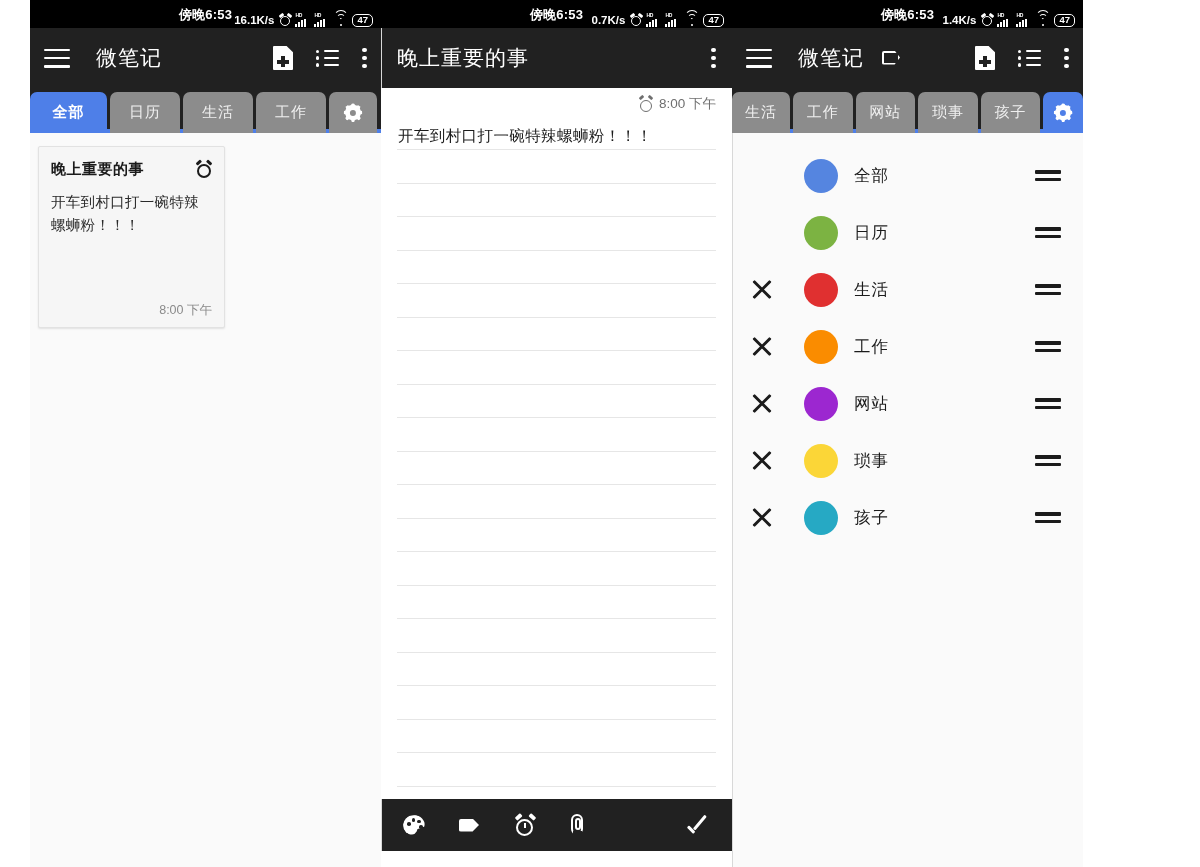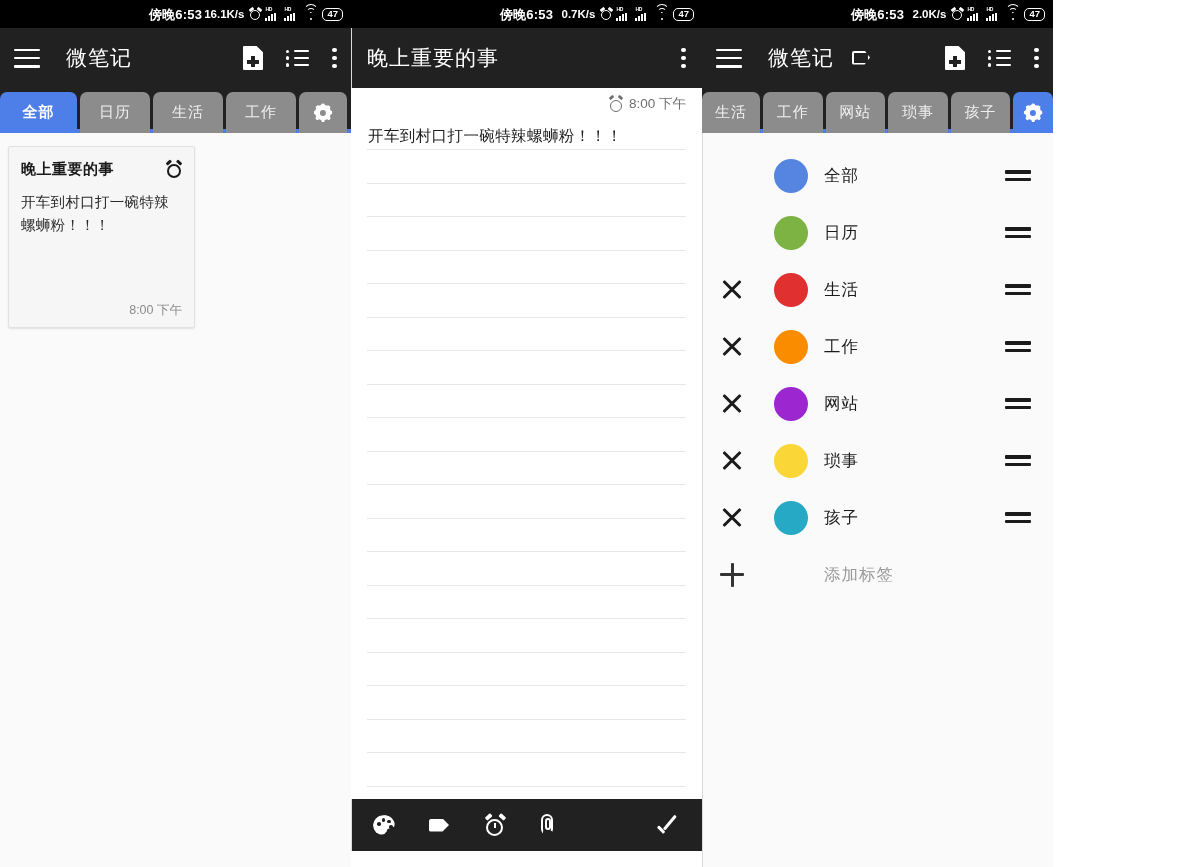--- a/index.html
+++ b/index.html
@@ -1,32 +1,32 @@
 <!DOCTYPE html>
 <html><head>
 <meta charset="utf-8">
 <style>
   * { margin:0; padding:0; box-sizing:border-box; }
   html,body {
     width:1200px; height:867px; overflow:hidden;
     background:#ffffff;
     font-family:"Liberation Sans","DejaVu Sans",sans-serif;
   }
-  .screens { display:flex; width:1053px; height:867px; }
+  .screens { display:flex; width:1053px; height:867px;margin-left:30px; }
   .panel { width:400px; height:867px; position:relative; background:#ffffff; overflow:hidden; }
 
   
   .statusbar {
     height:28px; background:#000000; color:#ffffff;
     display:flex; align-items:center; position:relative;
     font-size:12.5px; font-weight:bold;
   }
   .sb-time { position:absolute; left:0; right:0; text-align:center; top:6px; font-size:13px; letter-spacing:.2px; }
   .sb-right {
-    position:absolute; right:8px; top:0; height:28px;
+    position:absolute; right:8px; top:6px; height:28px;
     display:flex; align-items:center; gap:4px; font-size:11.5px; font-weight:bold;
   }
   .sb-speed { margin-right:1px; }
   .ico { display:inline-block; vertical-align:middle; }
   .alarm-sb { width:12px; height:12px; position:relative; }
   .alarm-sb .body{ position:absolute; left:1px; top:2px; width:10px;height:10px;border:1.4px solid #fff;border-radius:50%;}
   .alarm-sb .e1{position:absolute;left:-0.5px;top:-0.5px;width:5px;height:3px;background:#fff;transform:rotate(-40deg);border-radius:1px;}
   .alarm-sb .e2{position:absolute;right:-0.5px;top:-0.5px;width:5px;height:3px;background:#fff;transform:rotate(40deg);border-radius:1px;}
   .sig { position:relative; width:15px; height:13px; }
   .sig .hd { position:absolute; top:-1px; left:0px; font-size:5px; font-weight:bold; line-height:5px; letter-spacing:-.3px;}
@@ -408,21 +408,21 @@
 
     <div class="gesture"></div>
   </div>
 
   <div class="panel">
     <div class="panel-sep"></div>
 
     <div class="statusbar">
       <div class="sb-time">傍晚6:53</div>
       <div class="sb-right">
-        <span class="sb-speed">2.0K/s</span>
+        <span class="sb-speed">1.4K/s</span>
         <span class="alarm-sb ico">
             <span class="e1"></span>
             <span class="e2"></span>
             <span class="body"></span>
           </span>
         <span class="sig ico">
             <span class="hd">HD</span>
             <span class="bars">
               <i></i>
               <i></i>
@@ -583,24 +583,17 @@
             <i></i>
             <i></i>
           </span>
           <span class="dot-col" style="background:#26A9C4"></span>
           <span class="tag-label">孩子</span>
           <span class="drag">
             <i></i>
             <i></i>
           </span>
         </div>
-        <div class="tagrow">
-          <span class="plus">
-            <i class="h"></i>
-            <i class="v"></i>
-          </span>
-          <span class="tag-label muted">添加标签</span>
-        </div>
       </div>
 
   </div>
 
 </div>
 
 </body></html>

